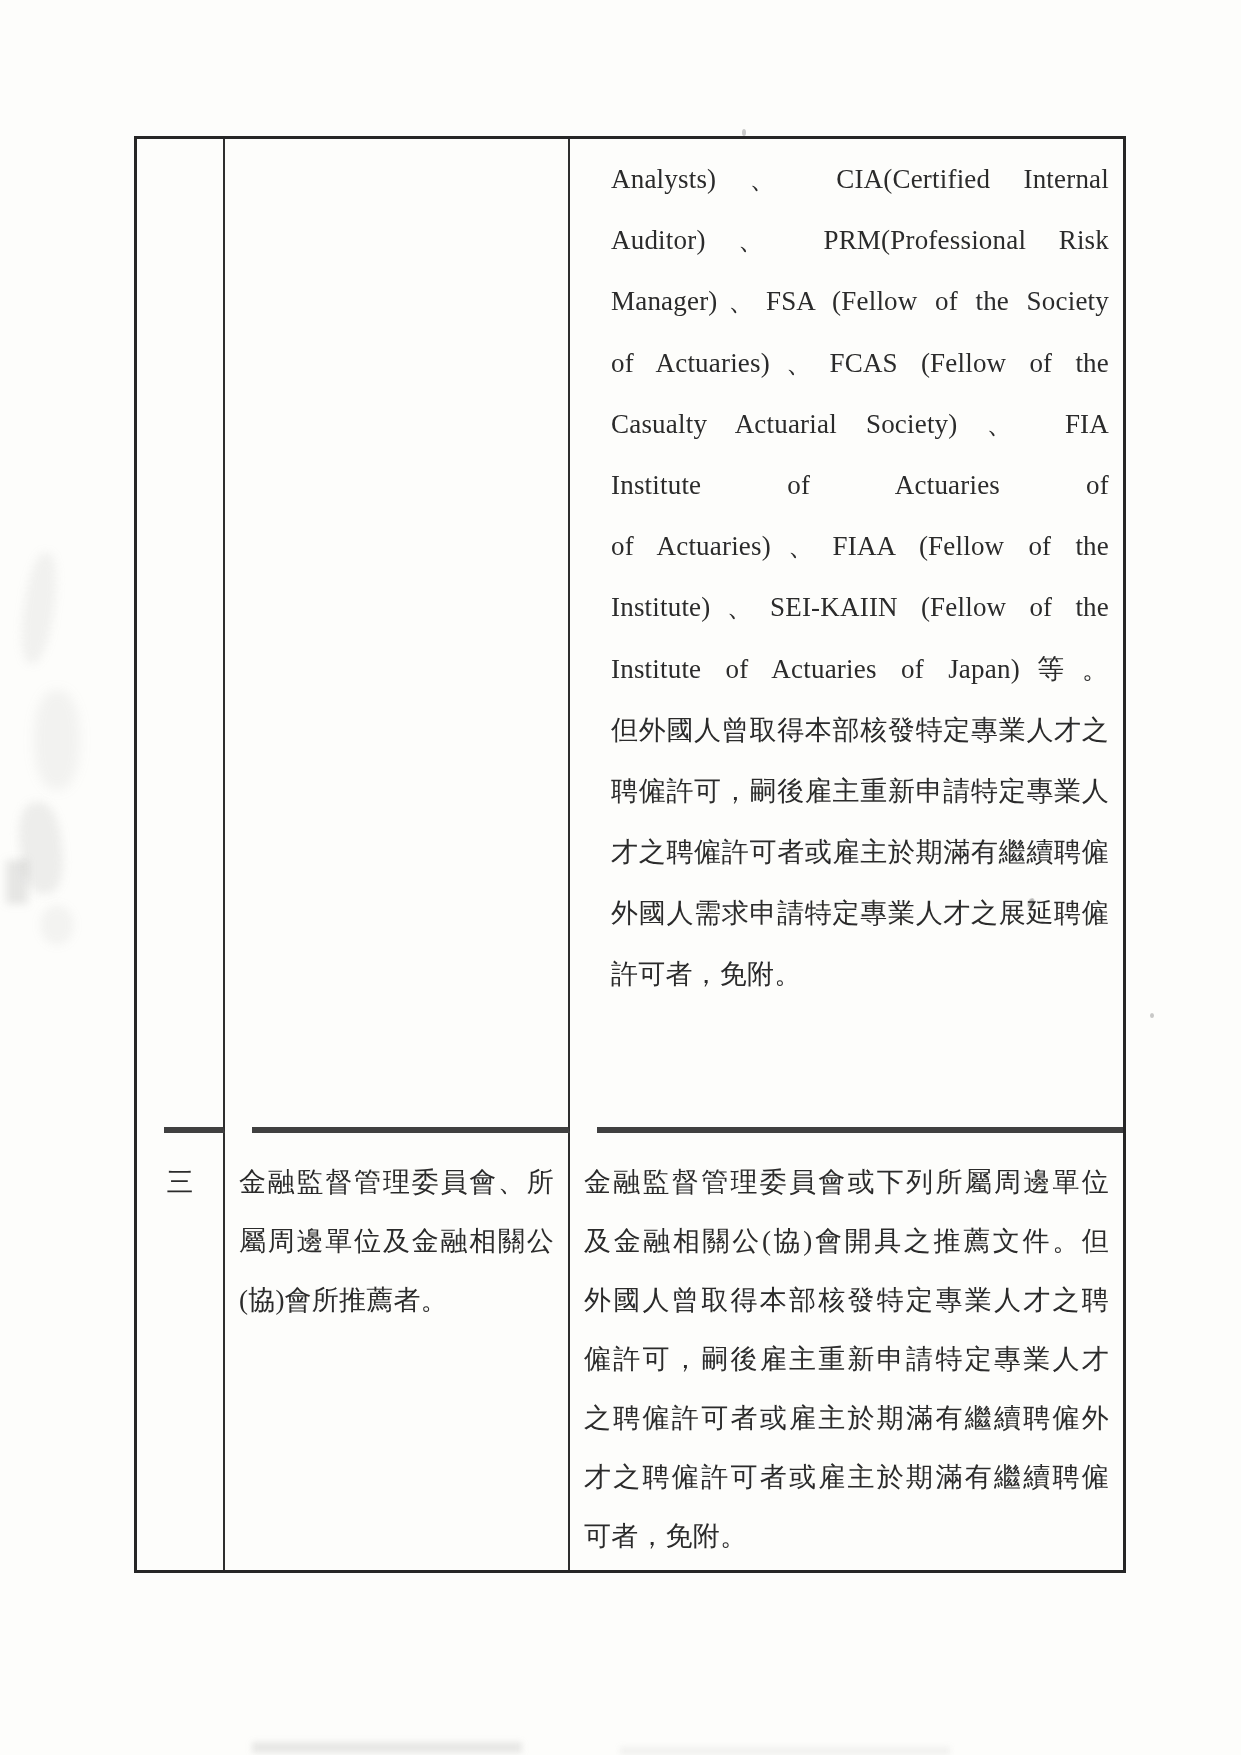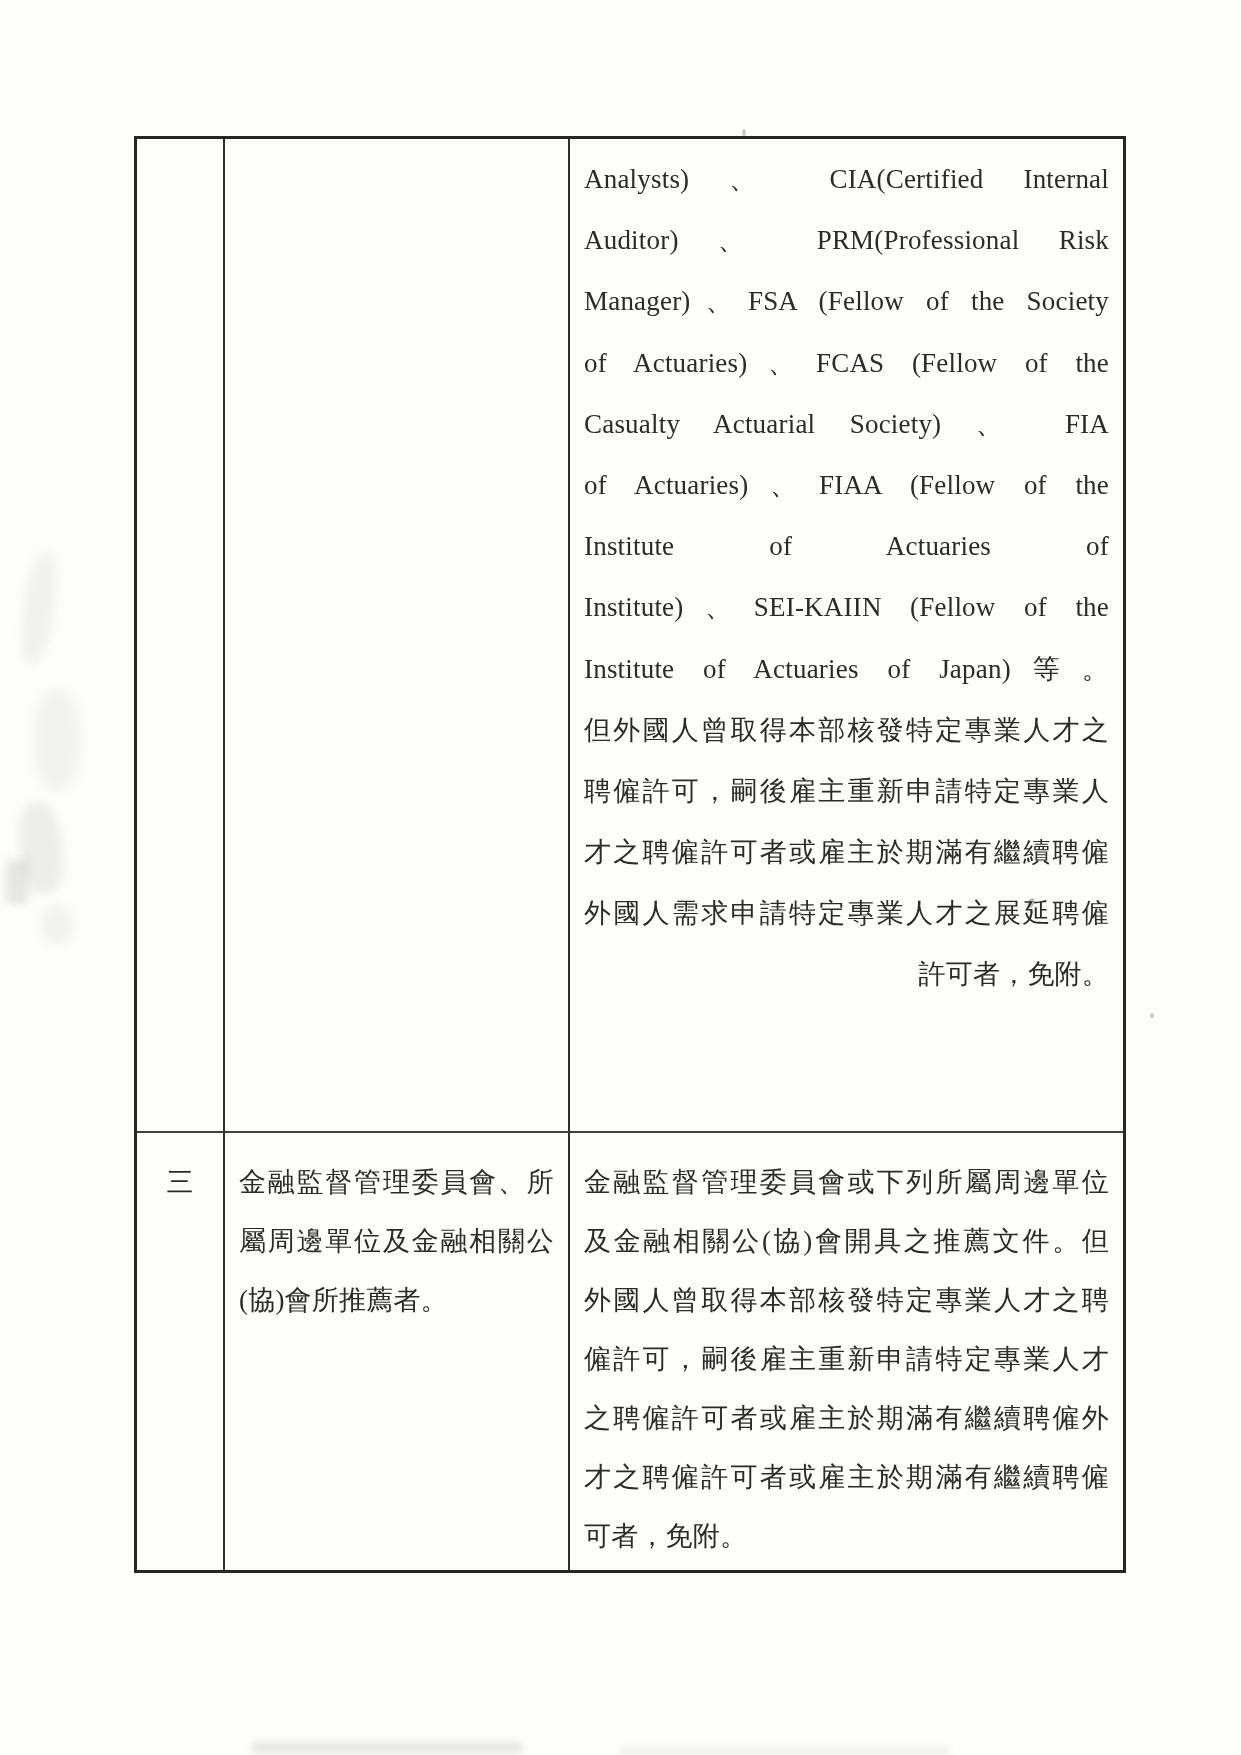--- a/index.html
+++ b/index.html
@@ -48,36 +48,36 @@
     width: 992px; height: 1437px;
     border: 3px solid #262626;
     display: grid;
     grid-template-columns: 88px 345px 1fr;
     grid-template-rows: 994px 1fr;
     background: transparent;
     color: #2b2b2b;
   }
   .cell { overflow: hidden; }
   .b-r { border-right: 2px solid #2e2e2e; }
-  .b-b { border-bottom: 2px solid #404040; }
+  .b-b { border-bottom: 6px solid #404040; margin-left: 27px; }
 
   .line {
     font-size: 27px;
     letter-spacing: 0.2px;
     color: #2b2b2b;
     overflow: hidden;
     white-space: nowrap;
   }
   
   .jl { text-align: justify; text-align-last: justify; white-space: normal; }
   
   .ll { text-align: left; }
 
   .doc-cell-1 { padding: 10px 14px 0 14px; }
-  .doc-cell-1 .line { line-height: 61.2px; height: 61.2px; text-align: right; }
+  .doc-cell-1 .line { line-height: 61.2px; height: 61.2px; }
 
   .rec-cell   { padding: 20px 14px 8px 14px; }
   .rec-cell .line { line-height: 59px; height: 59px; }
 
   .doc-cell-2 { padding: 20px 14px 16px 14px; }
   .doc-cell-2 .line { line-height: 59px; height: 59px; }
 
   .idx-cell   { padding: 20px 0 0 0; text-align: center; }
   .idx-cell .line { line-height: 59px; height: 59px; text-align: center; }
 </style>
@@ -100,22 +100,22 @@
   <div class="doc-table">
 
     <div class="cell b-r b-b idx-cell"></div>
     <div class="cell b-r b-b rec-cell"></div>
     <div class="cell b-b doc-cell-1">
       <div class="line jl">Analysts) 、 CIA(Certified Internal</div>
       <div class="line jl">Auditor) 、 PRM(Professional Risk</div>
       <div class="line jl">Manager)、FSA (Fellow of the Society</div>
       <div class="line jl">of Actuaries)、FCAS (Fellow of the</div>
       <div class="line jl">Casualty Actuarial Society) 、 FIA</div>
+      <div class="line jl">Institute of Actuaries of</div>
       <div class="line jl">of Actuaries)、FIAA (Fellow of the</div>
-      <div class="line jl">Institute of Actuaries of</div>
       <div class="line jl">Institute)、SEI-KAIIN (Fellow of the</div>
       <div class="line jl">Institute of Actuaries of Japan)等。</div>
       <div class="line jl">但外國人曾取得本部核發特定專業人才之</div>
       <div class="line jl">聘僱許可，嗣後雇主重新申請特定專業人</div>
       <div class="line jl">才之聘僱許可者或雇主於期滿有繼續聘僱</div>
       <div class="line jl">外國人需求申請特定專業人才之展延聘僱</div>
       <div class="line ll">許可者，免附。</div>
     </div>
 
     <div class="cell b-r idx-cell">

